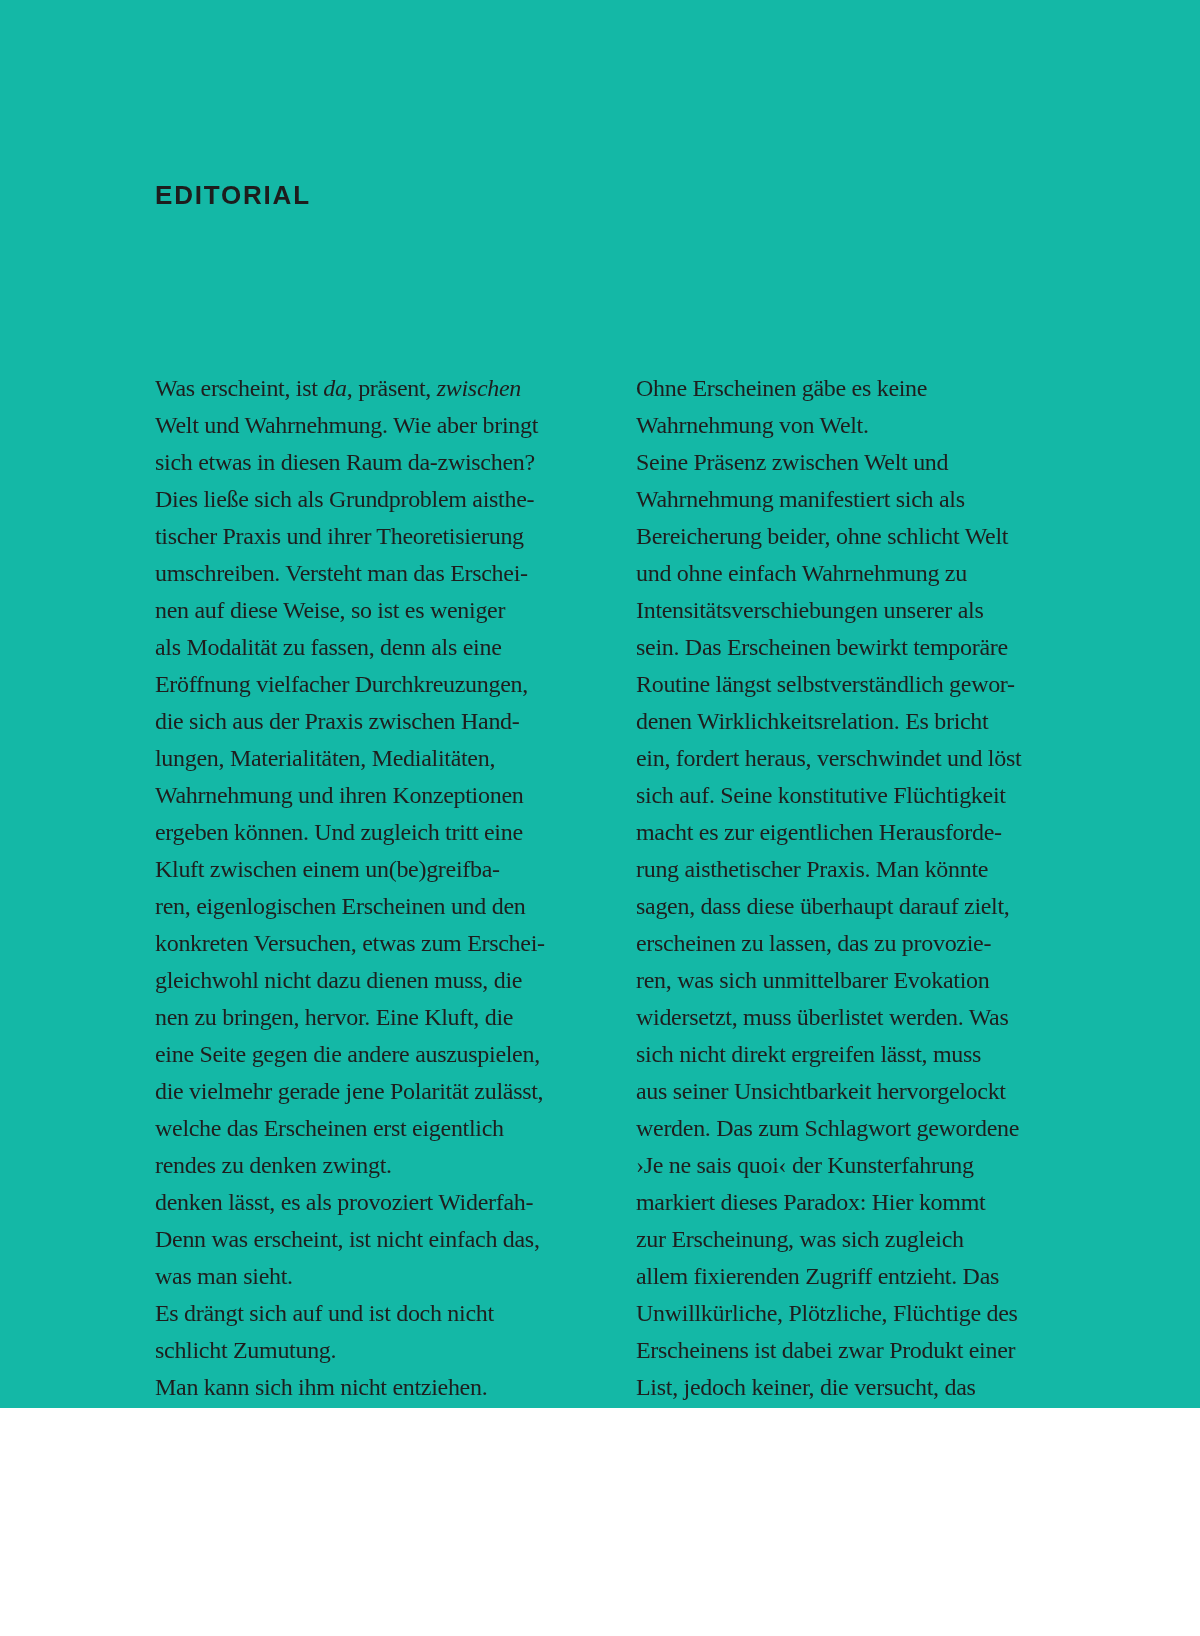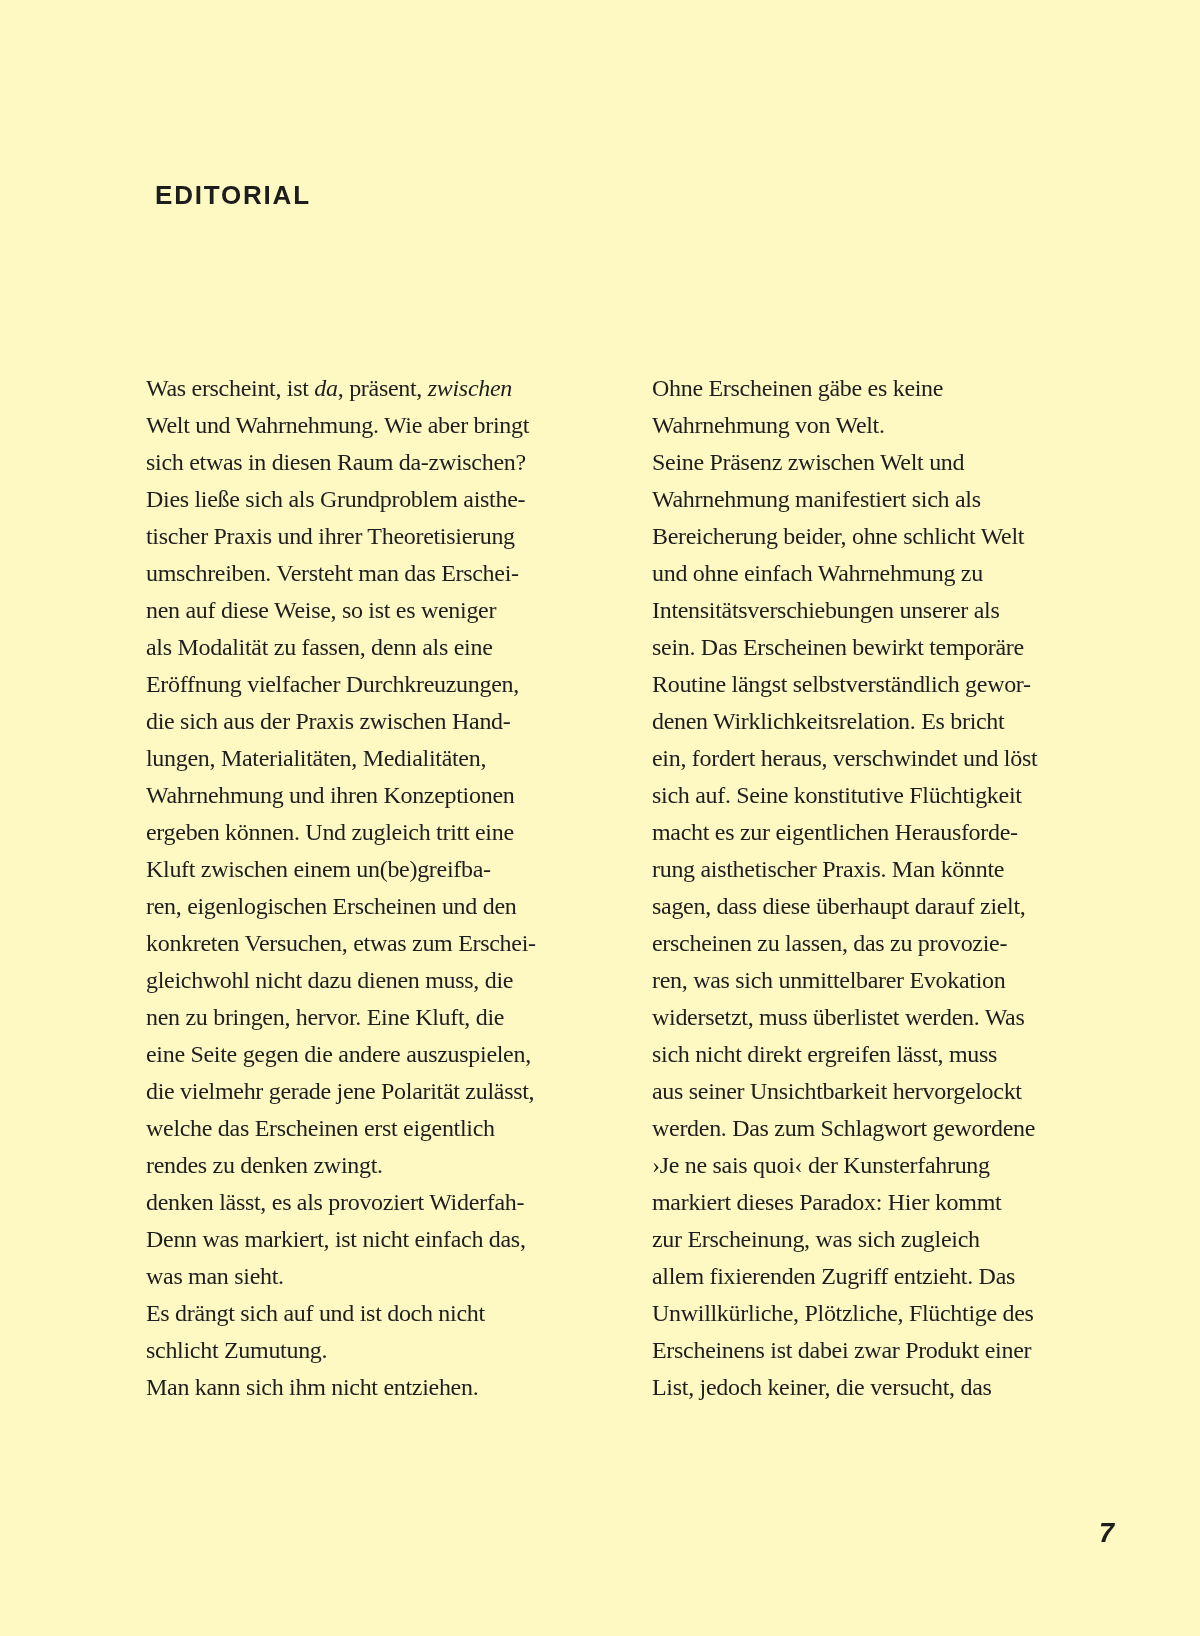--- a/index.html
+++ b/index.html
@@ -3,22 +3,22 @@
 <meta charset="utf-8">
 <style>
   html, body {
     margin: 0;
     padding: 0;
     background: #ffffff;
   }
   .page {
     position: relative;
     width: 1200px;
-    height: 1636px;
-    background: #fef9c3;
+    height: 1408px;
+    background: #14b8a6;
     overflow: hidden;
     font-family: "Liberation Serif", serif;
   }
   .heading {
     position: absolute;
     left: 155px;
     top: 180px;
     margin: 0;
     font-family: "Liberation Sans", sans-serif;
     font-weight: bold;
@@ -28,22 +28,22 @@
     color: #1d1d1d;
   }
   .col {
     position: absolute;
     top: 370px;
     font-size: 24px;
     line-height: 37px;
     letter-spacing: -0.3px;
     color: #1e1e1e;
   }
-  .col-left  { left: 146px; width: 465px; }
-  .col-right { left: 652px; width: 465px; }
+  .col-left  { left: 155px; width: 465px; }
+  .col-right { left: 636px; width: 465px; }
   .line { white-space: nowrap; }
   .italic { font-style: italic; }
   .page-number {
     position: absolute;
     right: 86px;
     top: 1518px;
     font-family: "Liberation Sans", sans-serif;
     font-style: italic;
     font-weight: bold;
     font-size: 27px;
@@ -74,21 +74,21 @@
       <div class="line">Kluft zwischen einem un(be)greifba-</div>
       <div class="line">ren, eigenlogischen Erscheinen und den</div>
       <div class="line">konkreten Versuchen, etwas zum Erschei-</div>
       <div class="line">gleichwohl nicht dazu dienen muss, die</div>
       <div class="line">nen zu bringen, hervor. Eine Kluft, die</div>
       <div class="line">eine Seite gegen die andere auszuspielen,</div>
       <div class="line">die vielmehr gerade jene Polarität zulässt,</div>
       <div class="line">welche das Erscheinen erst eigentlich</div>
       <div class="line">rendes zu denken zwingt.</div>
       <div class="line">denken lässt, es als provoziert Widerfah-</div>
-      <div class="line">Denn was markiert, ist nicht einfach das,</div>
+      <div class="line">Denn was erscheint, ist nicht einfach das,</div>
       <div class="line">was man sieht.</div>
       <div class="line">Es drängt sich auf und ist doch nicht</div>
       <div class="line">schlicht Zumutung.</div>
       <div class="line">Man kann sich ihm nicht entziehen.</div>
     </div>
 
   <div class="col col-right">
       <div class="line">Ohne Erscheinen gäbe es keine</div>
       <div class="line">Wahrnehmung von Welt.</div>
       <div class="line">Seine Präsenz zwischen Welt und</div>

